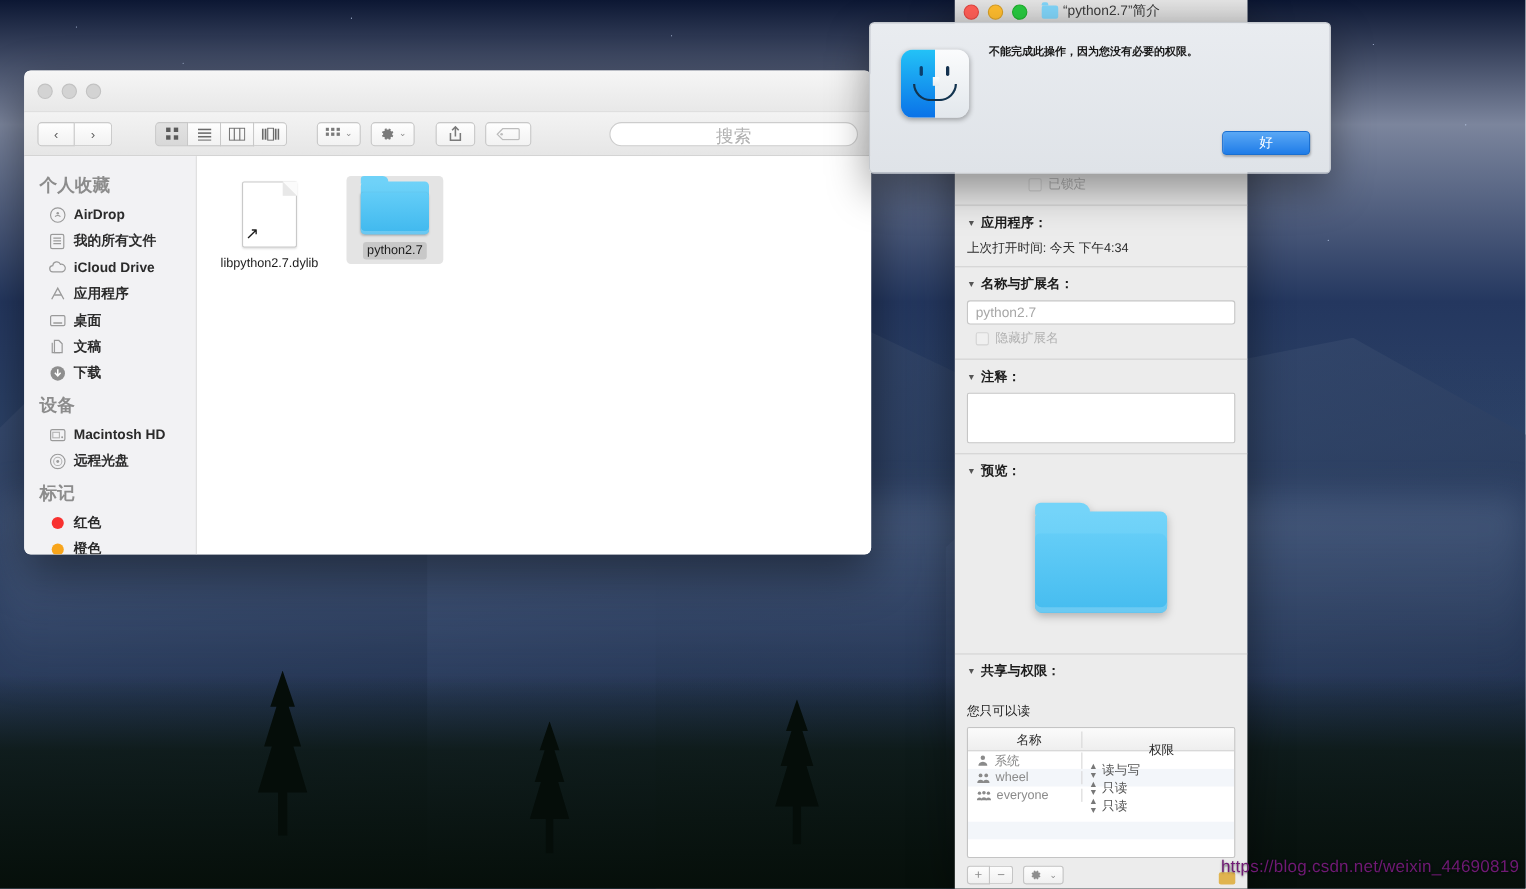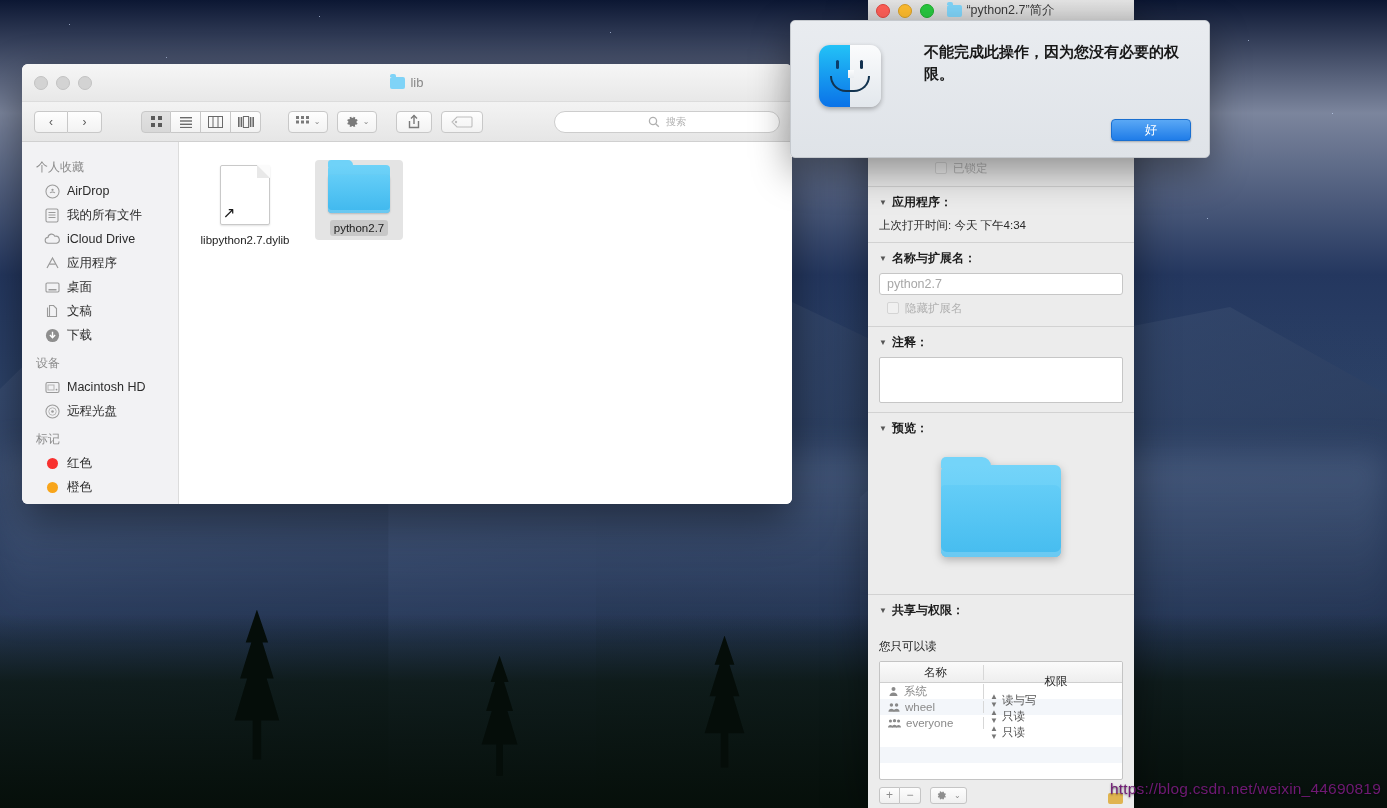--- a/index.html
+++ b/index.html
@@ -50,26 +50,26 @@
     border-bottom:1px solid #d0d0d0;display:flex;align-items:center;gap:9px;padding:0 12px;box-sizing:border-box;}
   .tb-btn{height:22px;min-width:30px;border:1px solid #c8c8c8;background:linear-gradient(#fefefe,#f2f2f2);
     border-radius:4px;display:flex;align-items:center;justify-content:center;color:#5a5a5a;font-size:12px;box-sizing:border-box;}
   .seg{display:flex;}
   .seg .tb-btn{border-radius:0;border-left-width:0;}
   .seg .tb-btn:first-child{border-radius:4px 0 0 4px;border-left-width:1px;}
   .seg .tb-btn:last-child{border-radius:0 4px 4px 0;}
   .seg .tb-btn.on{background:linear-gradient(#e2e2e2,#d8d8d8);}
   .caret{font-size:8px;margin-left:4px;color:#8a8a8a;}
   #search-box{margin-left:auto;width:226px;height:22px;border:1px solid #cdcdcd;border-radius:11px;
-    background:#fff;display:flex;align-items:center;justify-content:center;gap:6px;color:#b0b0b0;font-size:10px;box-sizing:border-box;}
+    background:#fff;display:flex;align-items:center;justify-content:center;gap:6px;color:#b0b0b0;font-size:16px;box-sizing:border-box;flex-direction:column;}
   #finder-body{flex:1;display:flex;min-height:0;}
   #sidebar{width:157px;flex:0 0 157px;background:#f2f2f4;border-right:1px solid #dcdcdc;
     padding-top:9px;box-sizing:border-box;overflow:hidden;}
-  .sb-head{font-size:12px;color:#8c8c8c;padding:8px 0 3px 14px;font-weight:400;}
-  .sb-item{height:24px;display:flex;align-items:center;gap:7px;padding-left:22px;font-size:12.5px;color:#2b2b2b;}
+  .sb-head{font-size:16px;color:#8c8c8c;padding:8px 0 3px 14px;font-weight:700;}
+  .sb-item{height:24px;display:flex;align-items:center;gap:7px;padding-left:22px;font-size:12.5px;color:#2b2b2b;font-weight:bold;}
   .sb-ic{width:16px;height:16px;flex:0 0 16px;display:flex;align-items:center;justify-content:center;color:#9a9a9a;}
   .dot{width:11px;height:11px;border-radius:50%;display:inline-block;}
   #files{flex:1;background:#fff;padding:18px 0 0 22px;box-sizing:border-box;display:flex;gap:26px;align-items:flex-start;}
   .file{width:88px;display:flex;flex-direction:column;align-items:center;gap:7px;padding:5px 3px 4px;border-radius:4px;box-sizing:border-box;}
   .file.sel{background:#e4e4e4;}
   .fname{font-size:11.5px;color:#1c1c1c;text-align:center;line-height:1.25;padding:1px 4px;border-radius:3px;}
   .file.sel .fname{background:#c8c8c8;}
   .folder-ic{width:62px;height:48px;position:relative;}
   .folder-ic .back{position:absolute;left:0;top:0;width:100%;height:100%;border-radius:4px;
     background:linear-gradient(#6fd2f8,#4cc2f2);}
@@ -139,21 +139,21 @@
     flex:0 0 62px;margin:8px 0 0 10px;box-shadow:0 2px 5px rgba(0,0,0,.3);}
   #finder-face .lhalf{position:absolute;left:0;top:0;width:50%;height:100%;background:linear-gradient(#23c2f7,#0a72e8);}
   #finder-face .rhalf{position:absolute;right:0;top:0;width:50%;height:100%;background:linear-gradient(#fbfcfd,#e2e7ec);}
   #finder-face .notch{position:absolute;left:46%;top:40%;width:10%;height:14%;background:linear-gradient(#fbfcfd,#e8ecf0);}
   #finder-face .eye{position:absolute;top:24%;width:3px;height:9px;border-radius:2px;background:#13314f;}
   #finder-face .eyeL{left:27%;background:#0b3e6b;}
   #finder-face .eyeR{left:66%;}
   #finder-face .smile{position:absolute;left:17%;top:50%;width:66%;height:26%;
     border:2.5px solid #12334f;border-top:0;border-radius:0 0 40px 40px;box-sizing:border-box;}
   #alert-right{flex:1;padding-left:18px;display:flex;flex-direction:column;}
-  #alert-msg{font-size:15px;color:#181818;font-weight:700;line-height:1.45;padding-top:4px;margin-left:25px;}
+  #alert-msg{font-size:10px;color:#181818;font-weight:700;line-height:1.45;padding-top:4px;}
   #ok-btn{margin-top:auto;align-self:flex-end;width:80px;height:22px;border-radius:4px;
     background:linear-gradient(#5aa8f5,#1f7ce8);border:1px solid #1a6fd0;color:#fff;font-size:12.5px;
     display:flex;align-items:center;justify-content:center;box-shadow:0 1px 2px rgba(0,0,0,.25);box-sizing:border-box;}
 
   #watermark{position:absolute;right:6px;bottom:10px;font-size:15.5px;color:#701a75;
     text-shadow:0 1px 2px rgba(0,0,0,.5);letter-spacing:.2px;}
 </style>
 </head>
 <body>
 
@@ -184,24 +184,20 @@
 </div>
 
 <div id="finder" class="inactive">
 
   <div id="finder-titlebar">
     <div class="tl-wrap">
       <span class="light"></span>
       <span class="light"></span>
       <span class="light"></span>
     </div>
-    <div id="finder-title">
-      <span class="mini-folder"></span>
-      <span>lib</span>
-    </div>
   </div>
 
   <div id="finder-toolbar">
     <div class="seg">
       <div class="tb-btn" style="width:34px">‹</div>
       <div class="tb-btn" style="width:34px">›</div>
     </div>
     <div class="seg" style="margin-left:30px">
       <div class="tb-btn on" style="width:30px">
         <svg width="13" height="13" viewBox="0 0 13 13">

